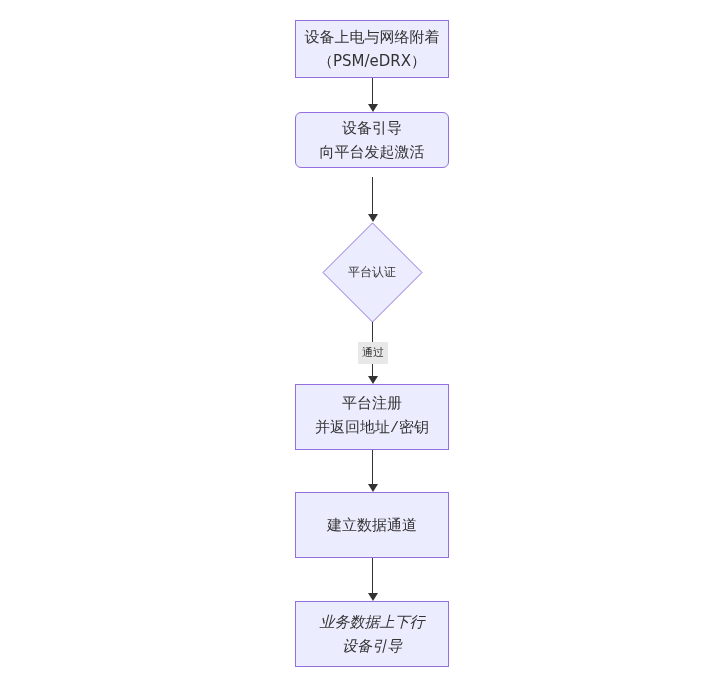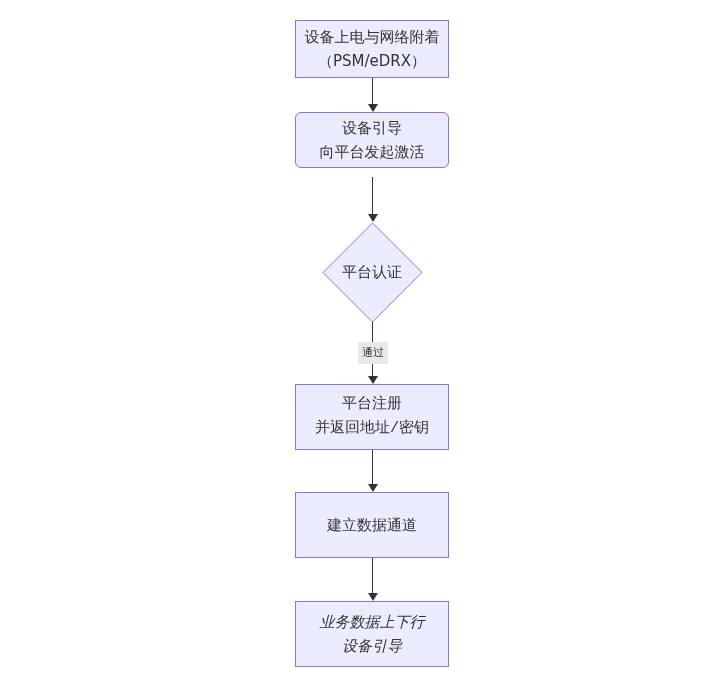--- a/index.html
+++ b/index.html
@@ -66,21 +66,21 @@
   }
   .diamond-svg polygon {
     fill: var(--node-fill);
     stroke: var(--node-border);
     stroke-width: 1;
   }
   .diamond-label {
     position: absolute;
     left: 372px; top: 272px;
     transform: translate(-50%, -50%);
-    font-size: 15px;
+    font-size: 12px;
     color: var(--node-text);
     white-space: nowrap;
   }
   .edge-label {
     position: absolute;
     left: 373px; top: 353px;
     transform: translate(-50%, -50%);
     background: var(--edge-label-bg);
     color: var(--edge-label-text);
     font-size: 11px;

